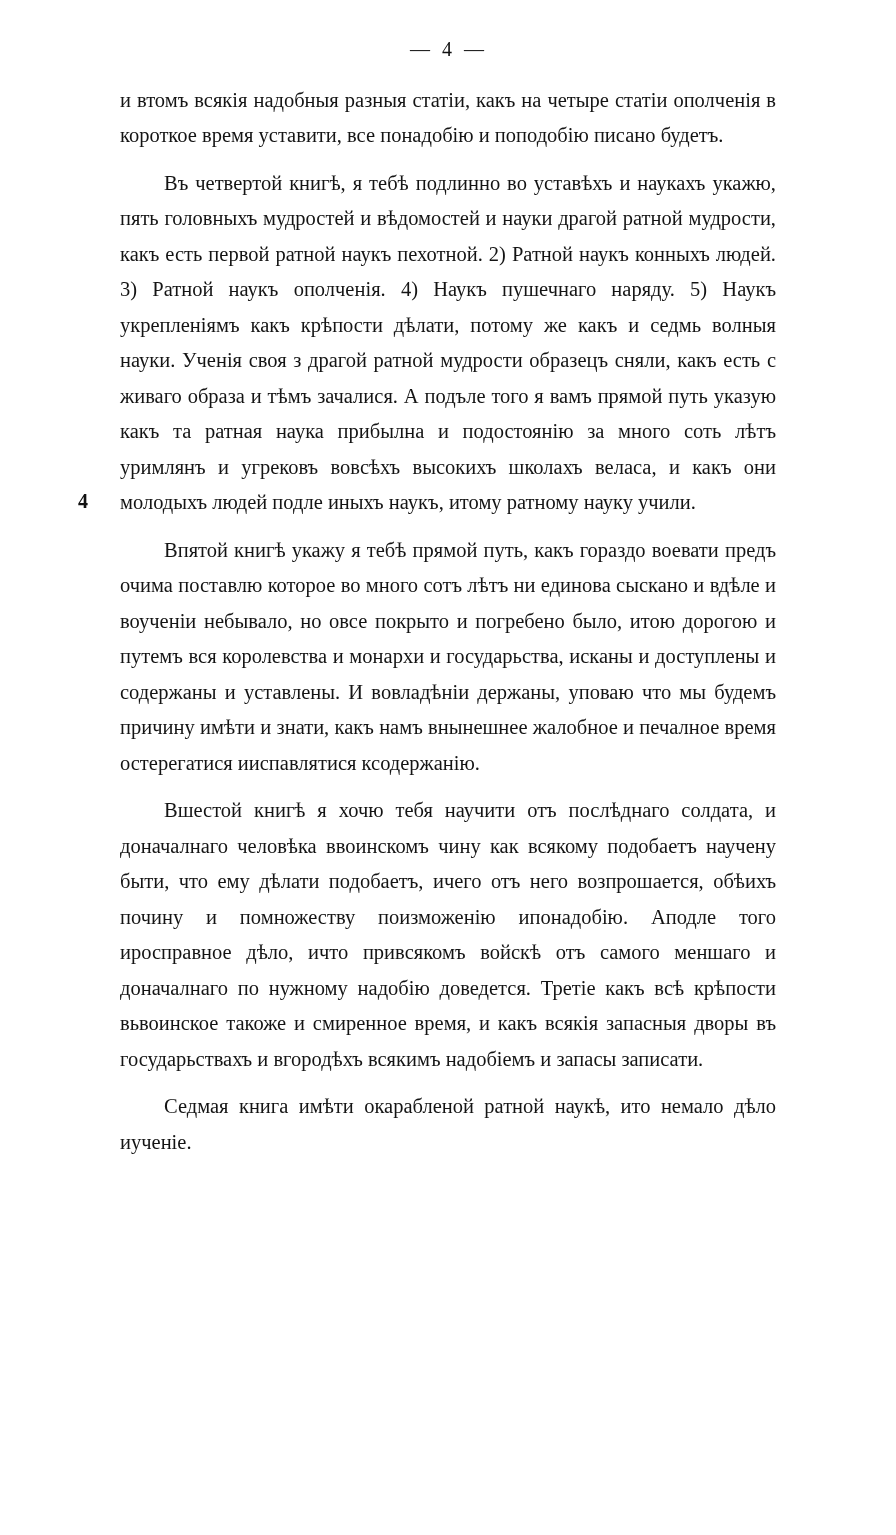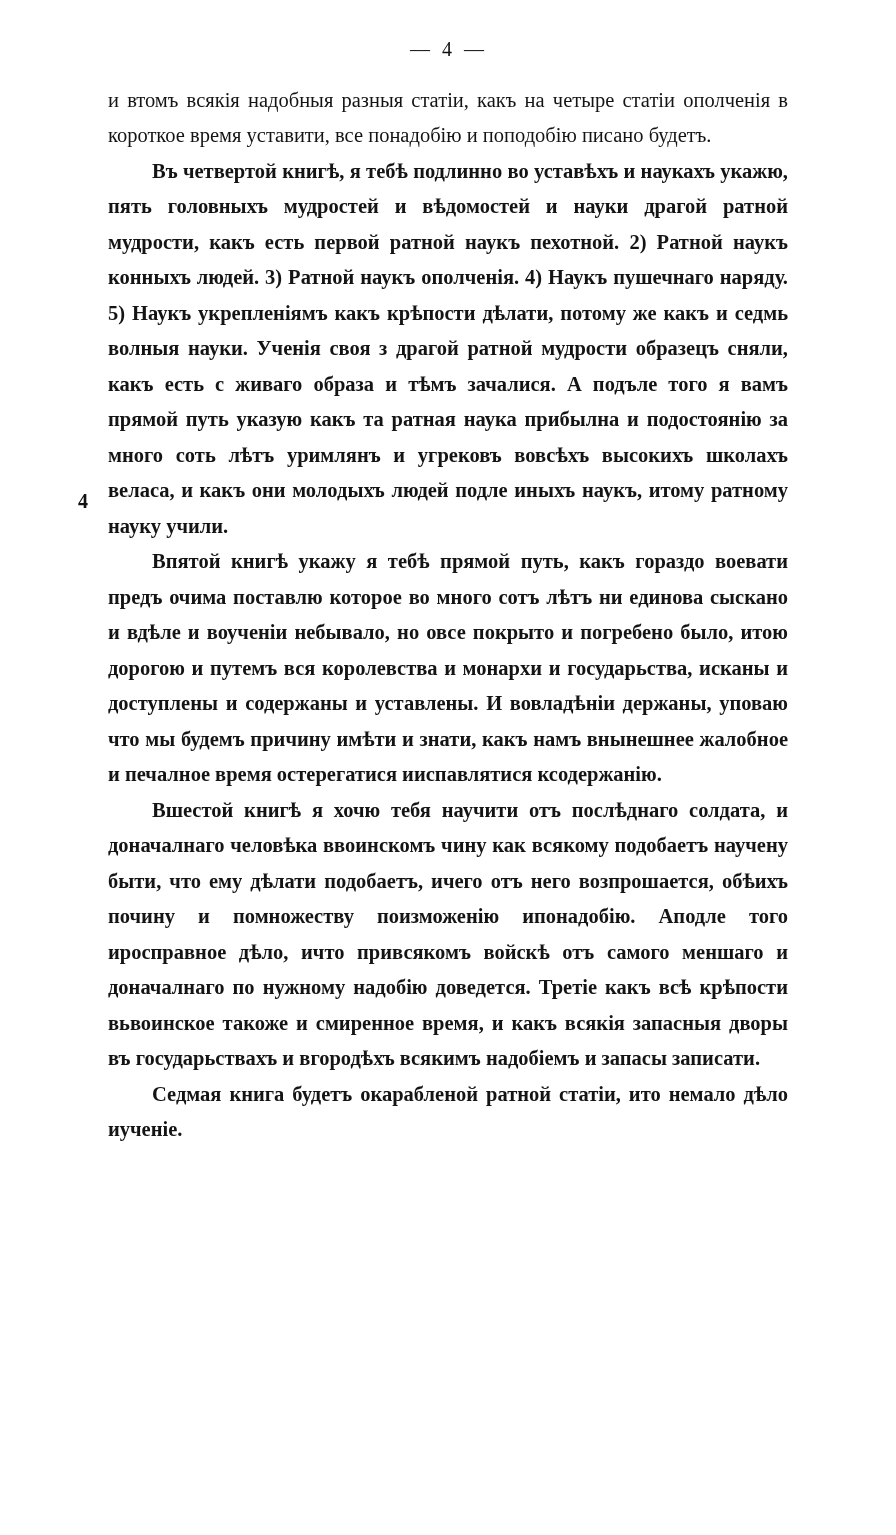--- a/index.html
+++ b/index.html
@@ -43,29 +43,28 @@
     margin: 22px 108px 0 108px;
     width: 680px;
     font-size: 20.5px;
     line-height: 35.5px;
     text-align: justify;
     text-justify: inter-word;
     color: #141414;
     position: relative;
   }
   .para {
-    margin: 0;
+    margin: 12px;
     text-indent: 0;
   }
   .para + .para {
     margin-top: 0;
   }
   .para.indent {
     text-indent: 44px;
-    font-weight: bold;
   }
   
   .margin-note {
     position: absolute;
     left: 78px;
     top: 490px;
     font-size: 20px;
     font-weight: 700;
     color: #111;
     font-family: "Liberation Serif", serif;
@@ -78,18 +77,18 @@
 
   <div class="page-header">
     <span class="dash">—</span><span class="num">4</span><span class="dash">—</span>
   </div>
 
   <div class="body-text">
     <p class="para">и втомъ всякія надобныя разныя статіи, какъ на четыре статіи ополченія в короткое время уставити, все понадобію и поподобію писано будетъ.</p>
     <p class="para indent">Въ четвертой книгѣ, я тебѣ подлинно во уставѣхъ и наукахъ укажю, пять головныхъ мудростей и вѣдомостей и науки драгой ратной мудрости, какъ есть первой ратной наукъ пехотной. 2) Ратной наукъ конныхъ людей. 3) Ратной наукъ ополченія. 4) Наукъ пушечнаго наряду. 5) Наукъ укрепленіямъ какъ крѣпости дѣлати, потому же какъ и седмь волныя науки. Ученія своя з драгой ратной мудрости образецъ сняли, какъ есть с живаго образа и тѣмъ зачалися. А подъле того я вамъ прямой путь указую какъ та ратная наука прибылна и подостоянію за много соть лѣтъ уримлянъ и угрековъ вовсѣхъ высокихъ школахъ веласа, и какъ они молодыхъ людей подле иныхъ наукъ, итому ратному науку учили.</p>
     <p class="para indent">Впятой книгѣ укажу я тебѣ прямой путь, какъ гораздо воевати предъ очима поставлю которое во много сотъ лѣтъ ни единова сыскано и вдѣле и воученіи небывало, но овсе покрыто и погребено было, итою дорогою и путемъ вся королевства и монархи и государьства, исканы и доступлены и содержаны и уставлены. И вовладѣніи держаны, уповаю что мы будемъ причину имѣти и знати, какъ намъ внынешнее жалобное и печалное время остерегатися ииспавлятися ксодержанію.</p>
     <p class="para indent">Вшестой книгѣ я хочю тебя научити отъ послѣднаго солдата, и доначалнаго человѣка ввоинскомъ чину как всякому подобаетъ научену быти, что ему дѣлати подобаетъ, ичего отъ него возпрошается, обѣихъ почину и помножеству поизможенію ипонадобію. Аподле того иросправное дѣло, ичто привсякомъ войскѣ отъ самого меншаго и доначалнаго по нужному надобію доведется. Третіе какъ всѣ крѣпости вьвоинское такоже и смиренное время, и какъ всякія запасныя дворы въ государьствахъ и вгородѣхъ всякимъ надобіемъ и запасы записати.</p>
-    <p class="para indent">Седмая книга будетъ окарабленой ратной статіи, ито немало дѣло иученіе.</p>
+    <p class="para indent">Седмая книга имѣти окарабленой ратной наукѣ, ито немало дѣло иученіе.</p>
   </div>
 
   <div class="margin-note">4</div>
 
 </div>
 
 </body></html>

